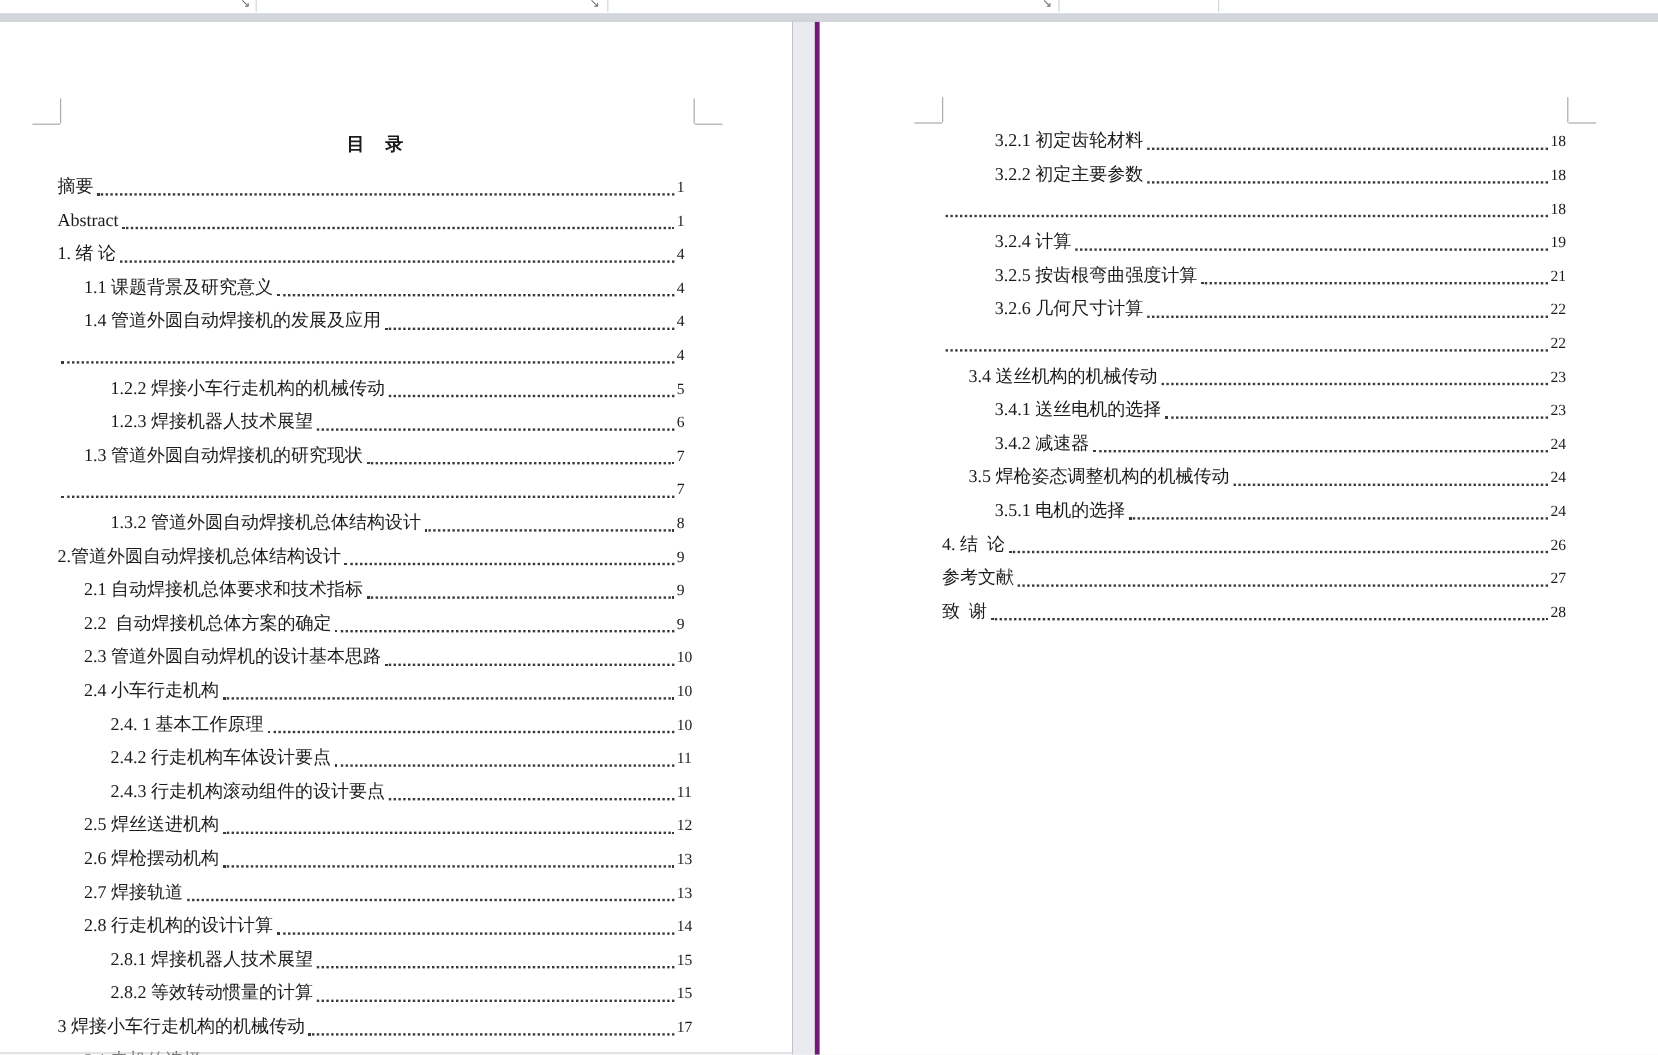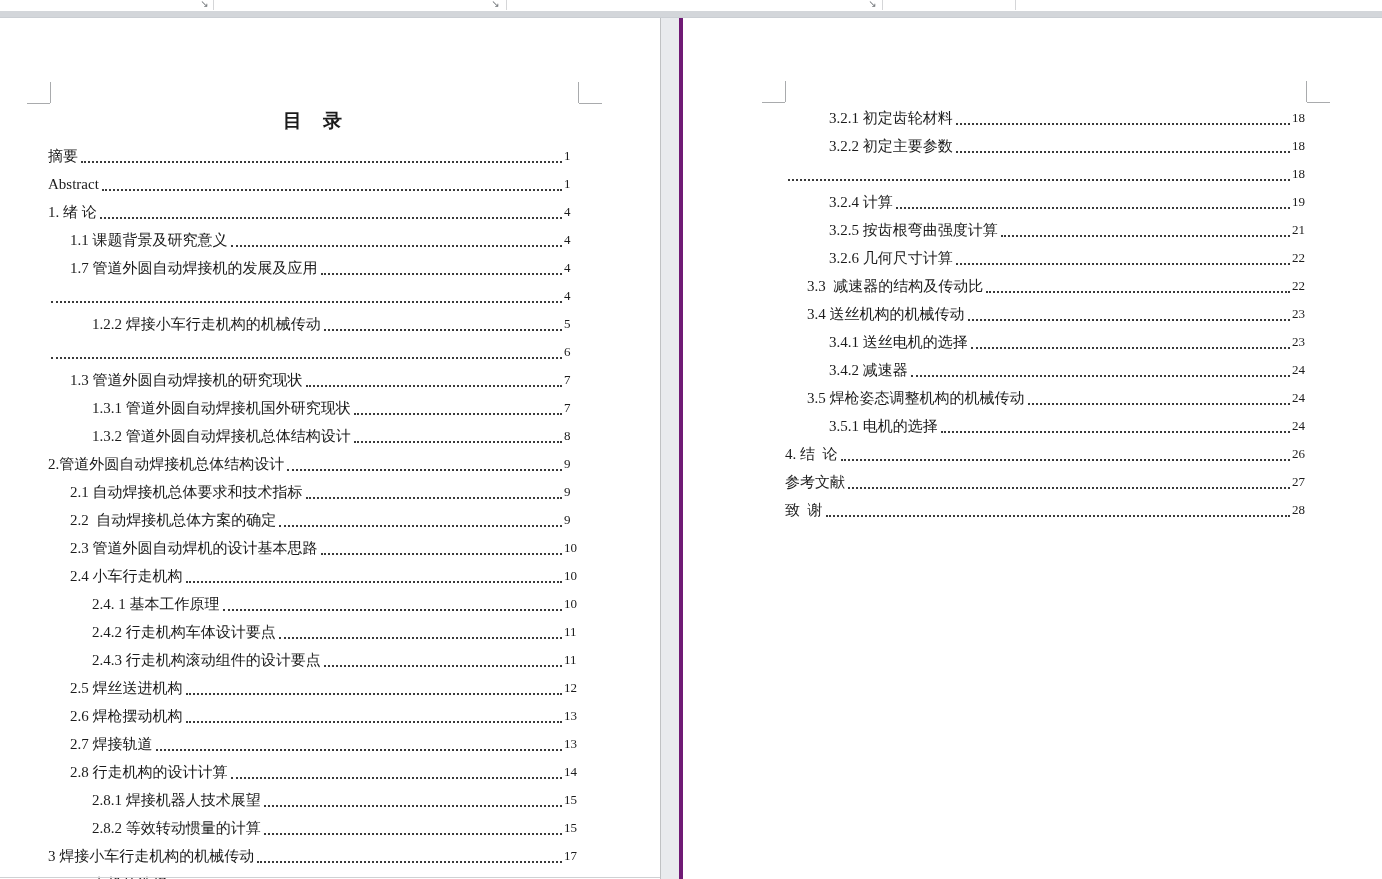--- a/index.html
+++ b/index.html
@@ -25,21 +25,21 @@
   .page-left{left:0;width:660px;border-right:1px solid #c0c2c4;}
   .page-right{left:679px;width:703px;border-left:4px solid #701a75;}
   .page-gap{position:absolute;top:0;left:661px;width:18px;height:861px;background:#e9ebee;}
 
   
   .mark{position:absolute;background:#a9abad;}
 
   
   .toc-title{
     position:absolute;top:91px;left:48px;width:530px;height:24px;
-    text-align:center;font-weight:bold;font-size:19px;line-height:24px;
+    text-align:center;font-weight:bold;font-size:15px;line-height:24px;
     letter-spacing:1px;white-space:pre;
   }
   .rows{position:absolute;}
   .rows-left{top:124px;left:48px;width:530px;}
   .rows-right{top:86px;left:102px;width:521px;}
   .row{display:flex;height:28px;line-height:28px;align-items:stretch;}
   .row .t{font-size:15px;white-space:pre;flex:0 0 auto;}
   .row .leader{flex:1 1 auto;border-bottom:2px dotted #3a3a3a;margin:0 2px 7px 3px;}
   .row .pg{flex:0 0 auto;font-size:13px;min-width:14px;text-align:left;}
   .row.lv1 .t{padding-left:22px;}
@@ -87,44 +87,44 @@
     <span class="t">1. 绪 论</span>
     <span class="leader"></span>
     <span class="pg">4</span>
   </div>
         <div class="row lv1">
     <span class="t">1.1 课题背景及研究意义</span>
     <span class="leader"></span>
     <span class="pg">4</span>
   </div>
         <div class="row lv1">
-    <span class="t">1.7 管道外圆自动焊接机的发展及应用</span>
+    <span class="t">1.4 管道外圆自动焊接机的发展及应用</span>
     <span class="leader"></span>
     <span class="pg">4</span>
   </div>
         <div class="row lv2">
     <span class="leader"></span>
     <span class="pg">4</span>
   </div>
         <div class="row lv2">
     <span class="t">1.2.2 焊接小车行走机构的机械传动</span>
     <span class="leader"></span>
     <span class="pg">5</span>
   </div>
         <div class="row lv2">
+    <span class="t">1.2.3 焊接机器人技术展望</span>
     <span class="leader"></span>
     <span class="pg">6</span>
   </div>
         <div class="row lv1">
     <span class="t">1.3 管道外圆自动焊接机的研究现状</span>
     <span class="leader"></span>
     <span class="pg">7</span>
   </div>
         <div class="row lv2">
-    <span class="t">1.3.1 管道外圆自动焊接机国外研究现状</span>
     <span class="leader"></span>
     <span class="pg">7</span>
   </div>
         <div class="row lv2">
     <span class="t">1.3.2 管道外圆自动焊接机总体结构设计</span>
     <span class="leader"></span>
     <span class="pg">8</span>
   </div>
         <div class="row lv0">
     <span class="t">2.管道外圆自动焊接机总体结构设计</span>
@@ -241,21 +241,20 @@
     <span class="t">3.2.5 按齿根弯曲强度计算</span>
     <span class="leader"></span>
     <span class="pg">21</span>
   </div>
         <div class="row lv2">
     <span class="t">3.2.6 几何尺寸计算</span>
     <span class="leader"></span>
     <span class="pg">22</span>
   </div>
         <div class="row lv1">
-    <span class="t">3.3  减速器的结构及传动比</span>
     <span class="leader"></span>
     <span class="pg">22</span>
   </div>
         <div class="row lv1">
     <span class="t">3.4 送丝机构的机械传动</span>
     <span class="leader"></span>
     <span class="pg">23</span>
   </div>
         <div class="row lv2">
     <span class="t">3.4.1 送丝电机的选择</span>

